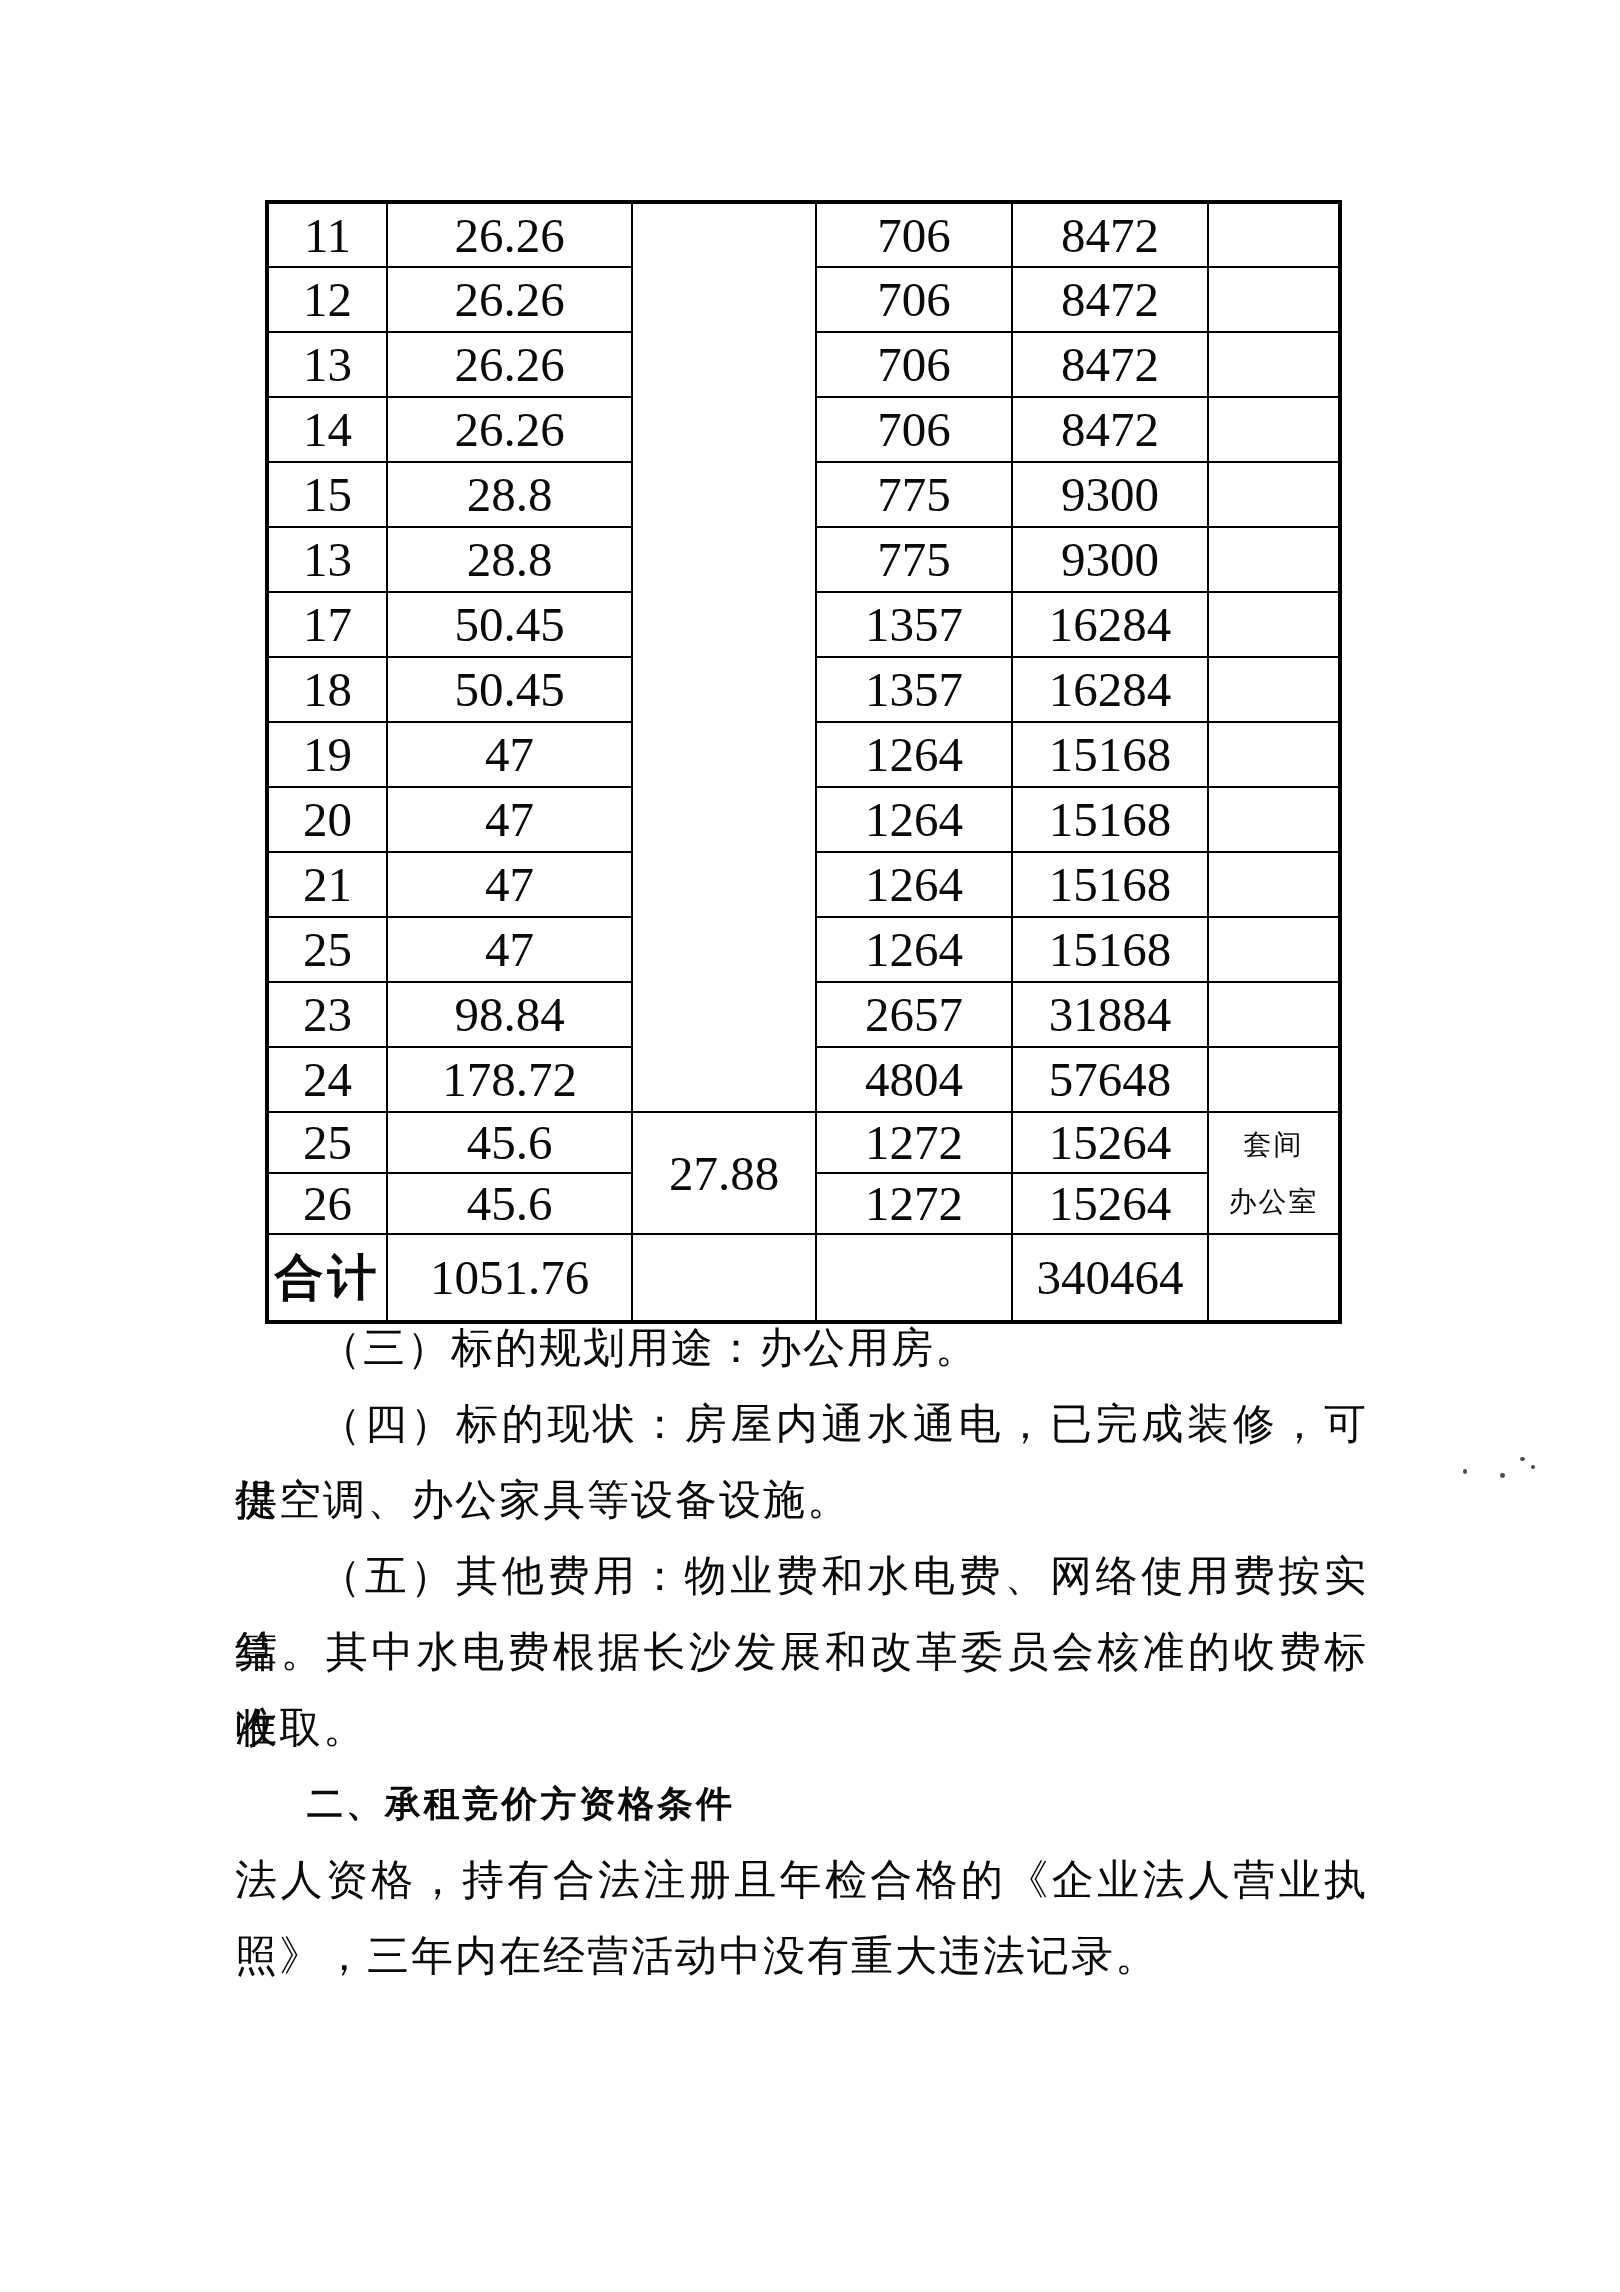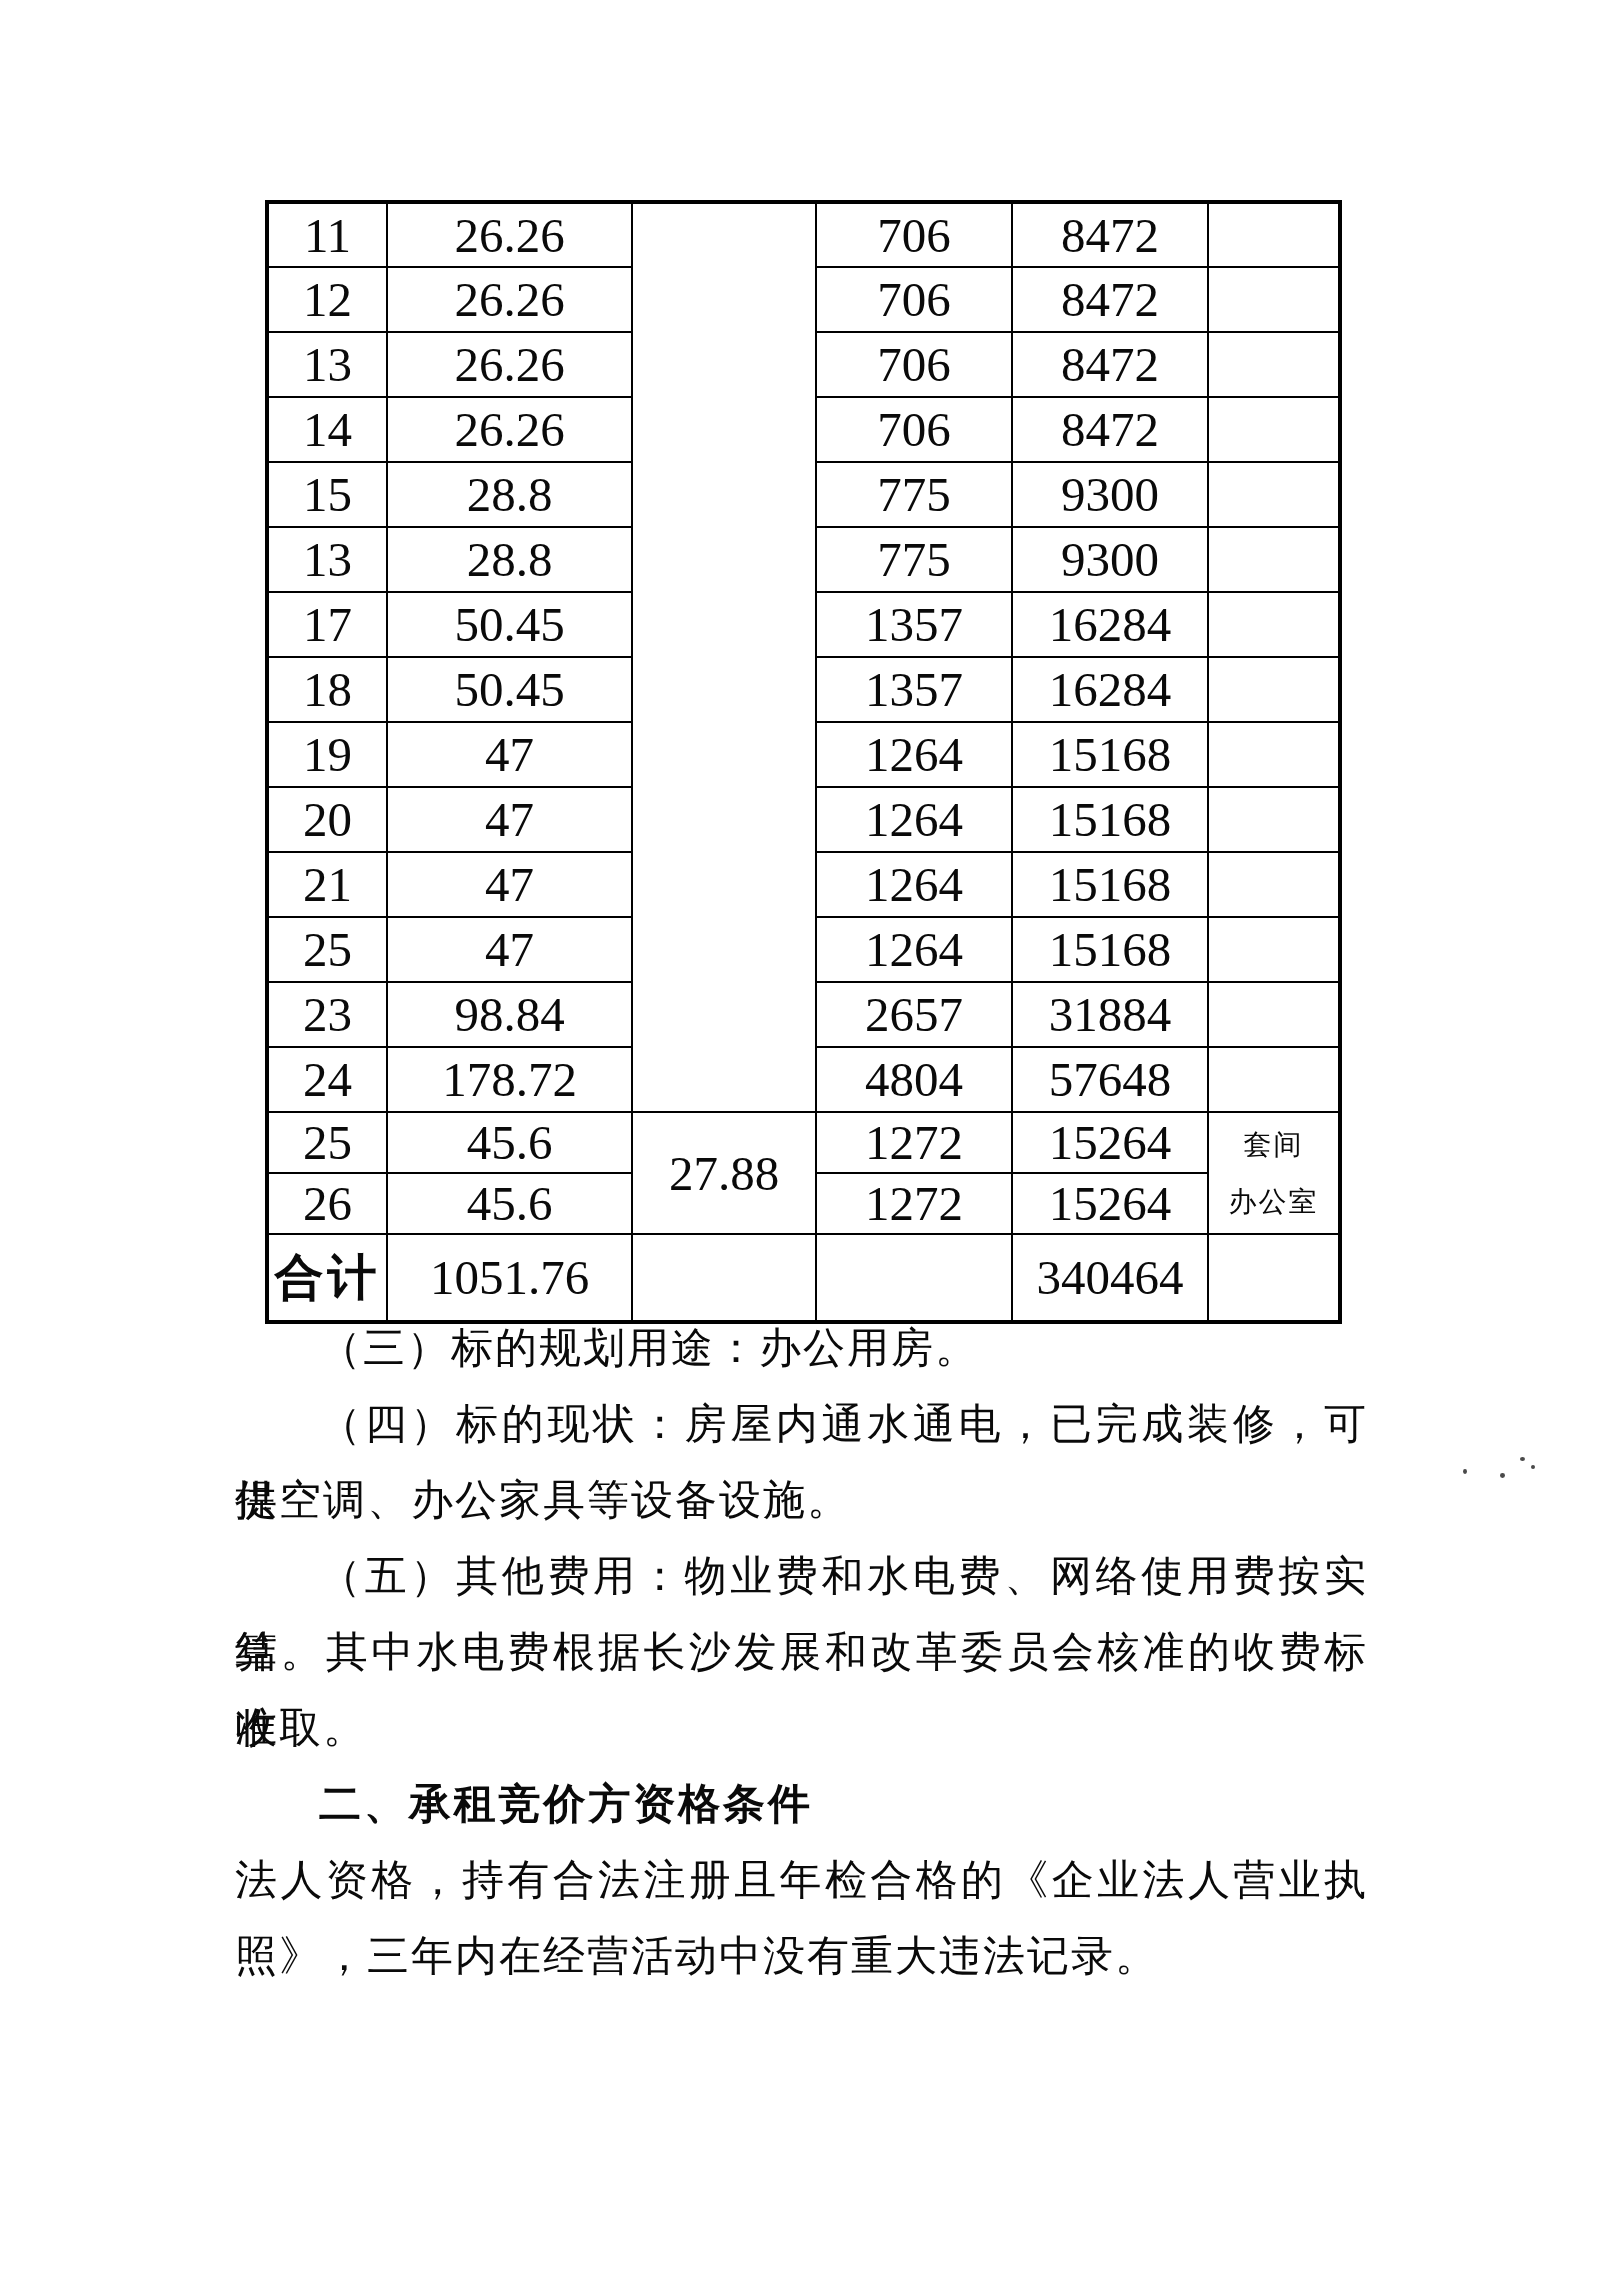--- a/index.html
+++ b/index.html
@@ -59,21 +59,21 @@
   }
   .pline.first { text-indent: 2em; }
   .pline.stretch {
     white-space: normal;
     text-align: justify;
     text-align-last: justify;
   }
   .heading-line {
     font-family: "Liberation Sans", "DejaVu Sans", sans-serif;
     font-weight: bold;
-    font-size: 42px;
+    font-size: 36px;
     line-height: 76px;
     height: 76px;
     letter-spacing: 2.9px;
     text-indent: 2em;
   }
 
   
   .speck {
     position: absolute;
     background: #4a4a4a;

